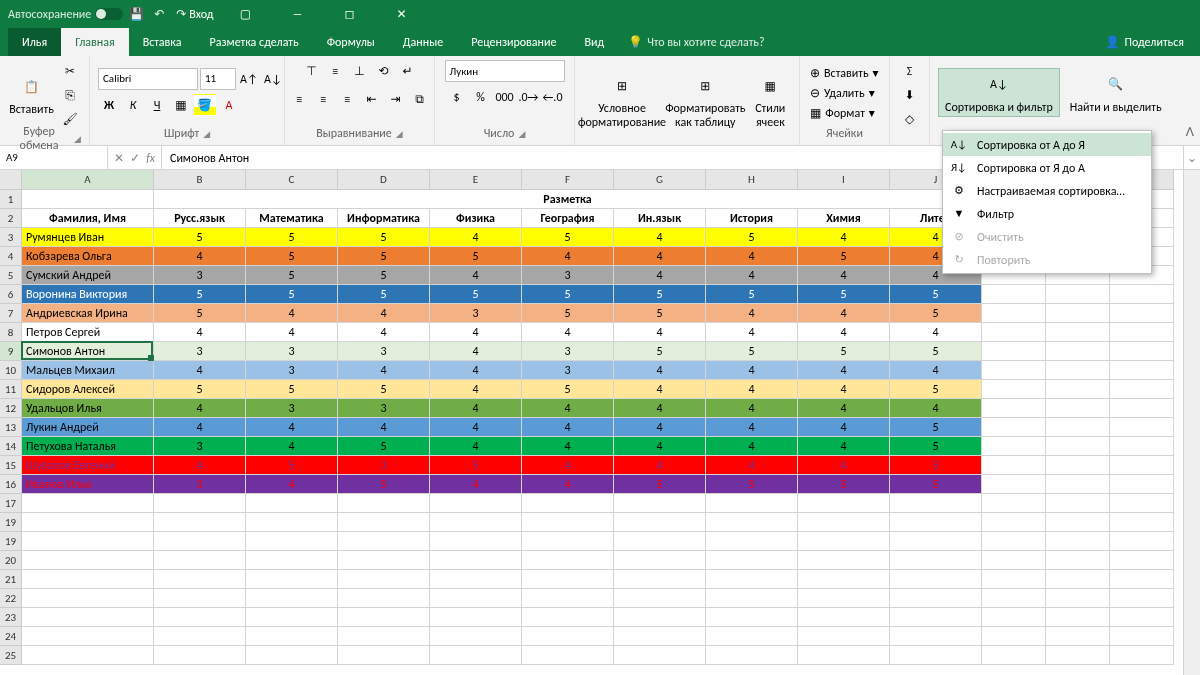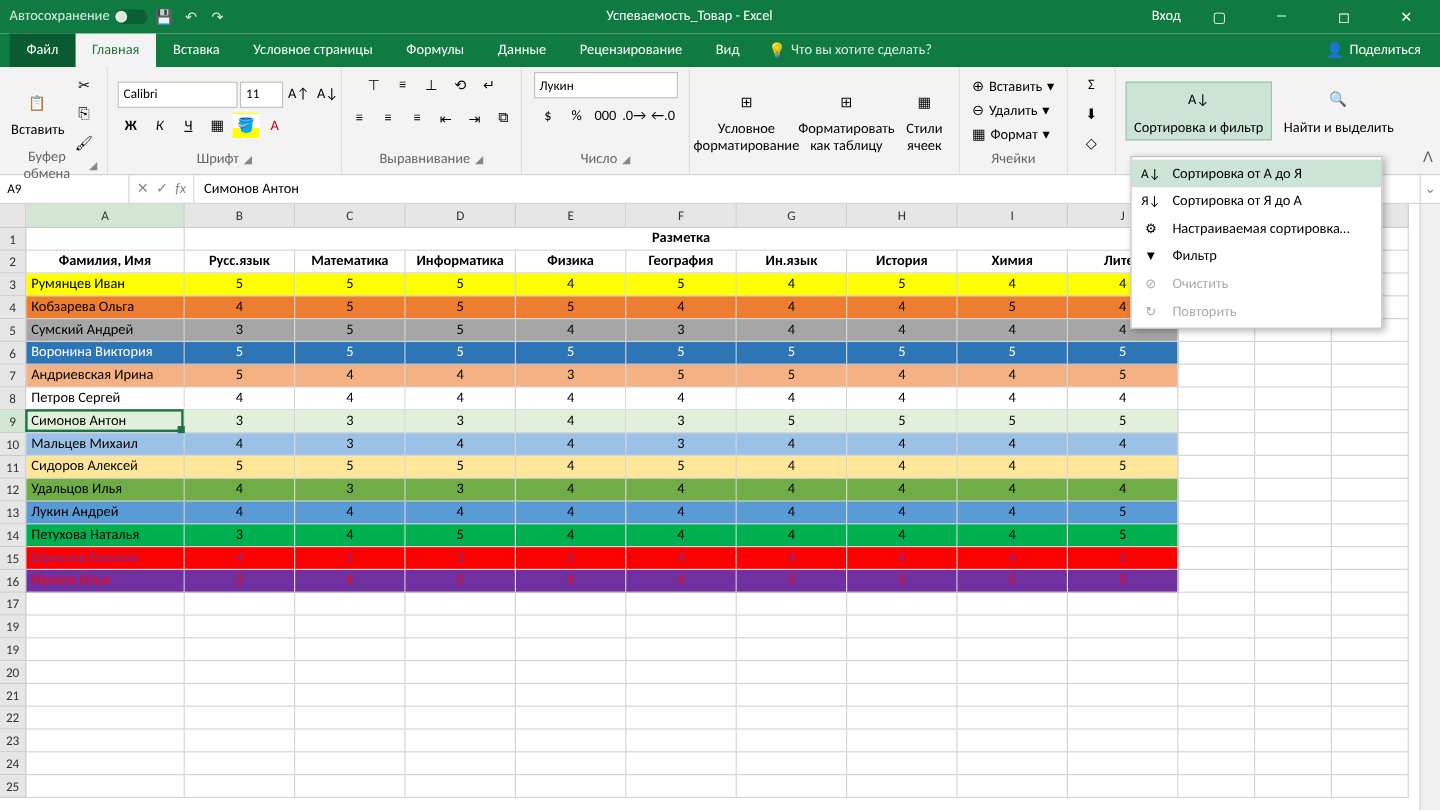--- a/index.html
+++ b/index.html
@@ -65,35 +65,34 @@
 <div class="titlebar">
   <div class="left">
     <div class="autosave">
       <span>Автосохранение</span>
       <span class="toggle"></span>
     </div>
     <span class="qat-icon">💾</span>
     <span class="qat-icon">↶</span>
     <span class="qat-icon">↷</span>
   </div>
-  <div class="center">Успеваемость_Товар - Excel</div>
   <div class="right">
     <span>Вход</span>
     <span class="winbtn">▢</span>
     <span class="winbtn">―</span>
     <span class="winbtn">◻</span>
     <span class="winbtn">✕</span>
   </div>
 </div>
 
 <div class="ribbon-tabs">
-  <div class="rtab file">Файл</div>
+  <div class="rtab file">Илья</div>
   <div class="rtab active">Главная</div>
   <div class="rtab">Вставка</div>
-  <div class="rtab">Условное страницы</div>
+  <div class="rtab">Разметка сделать</div>
   <div class="rtab">Формулы</div>
   <div class="rtab">Данные</div>
   <div class="rtab">Рецензирование</div>
   <div class="rtab">Вид</div>
   <div class="tell-me">
     <span>💡</span>
     <span>Что вы хотите сделать?</span>
   </div>
   <div class="share-btn">
     <span>👤</span>

